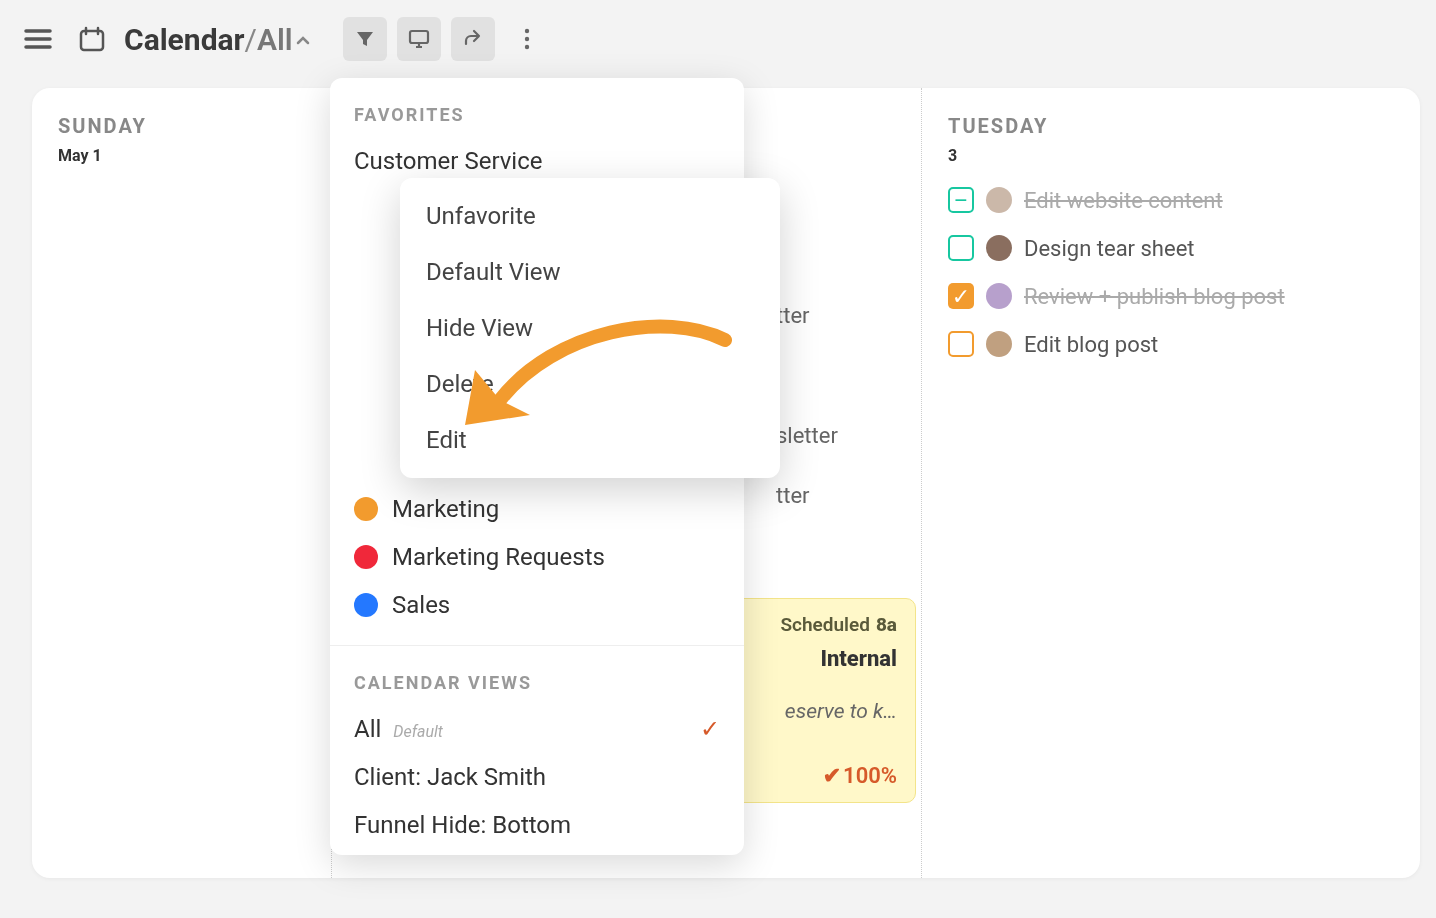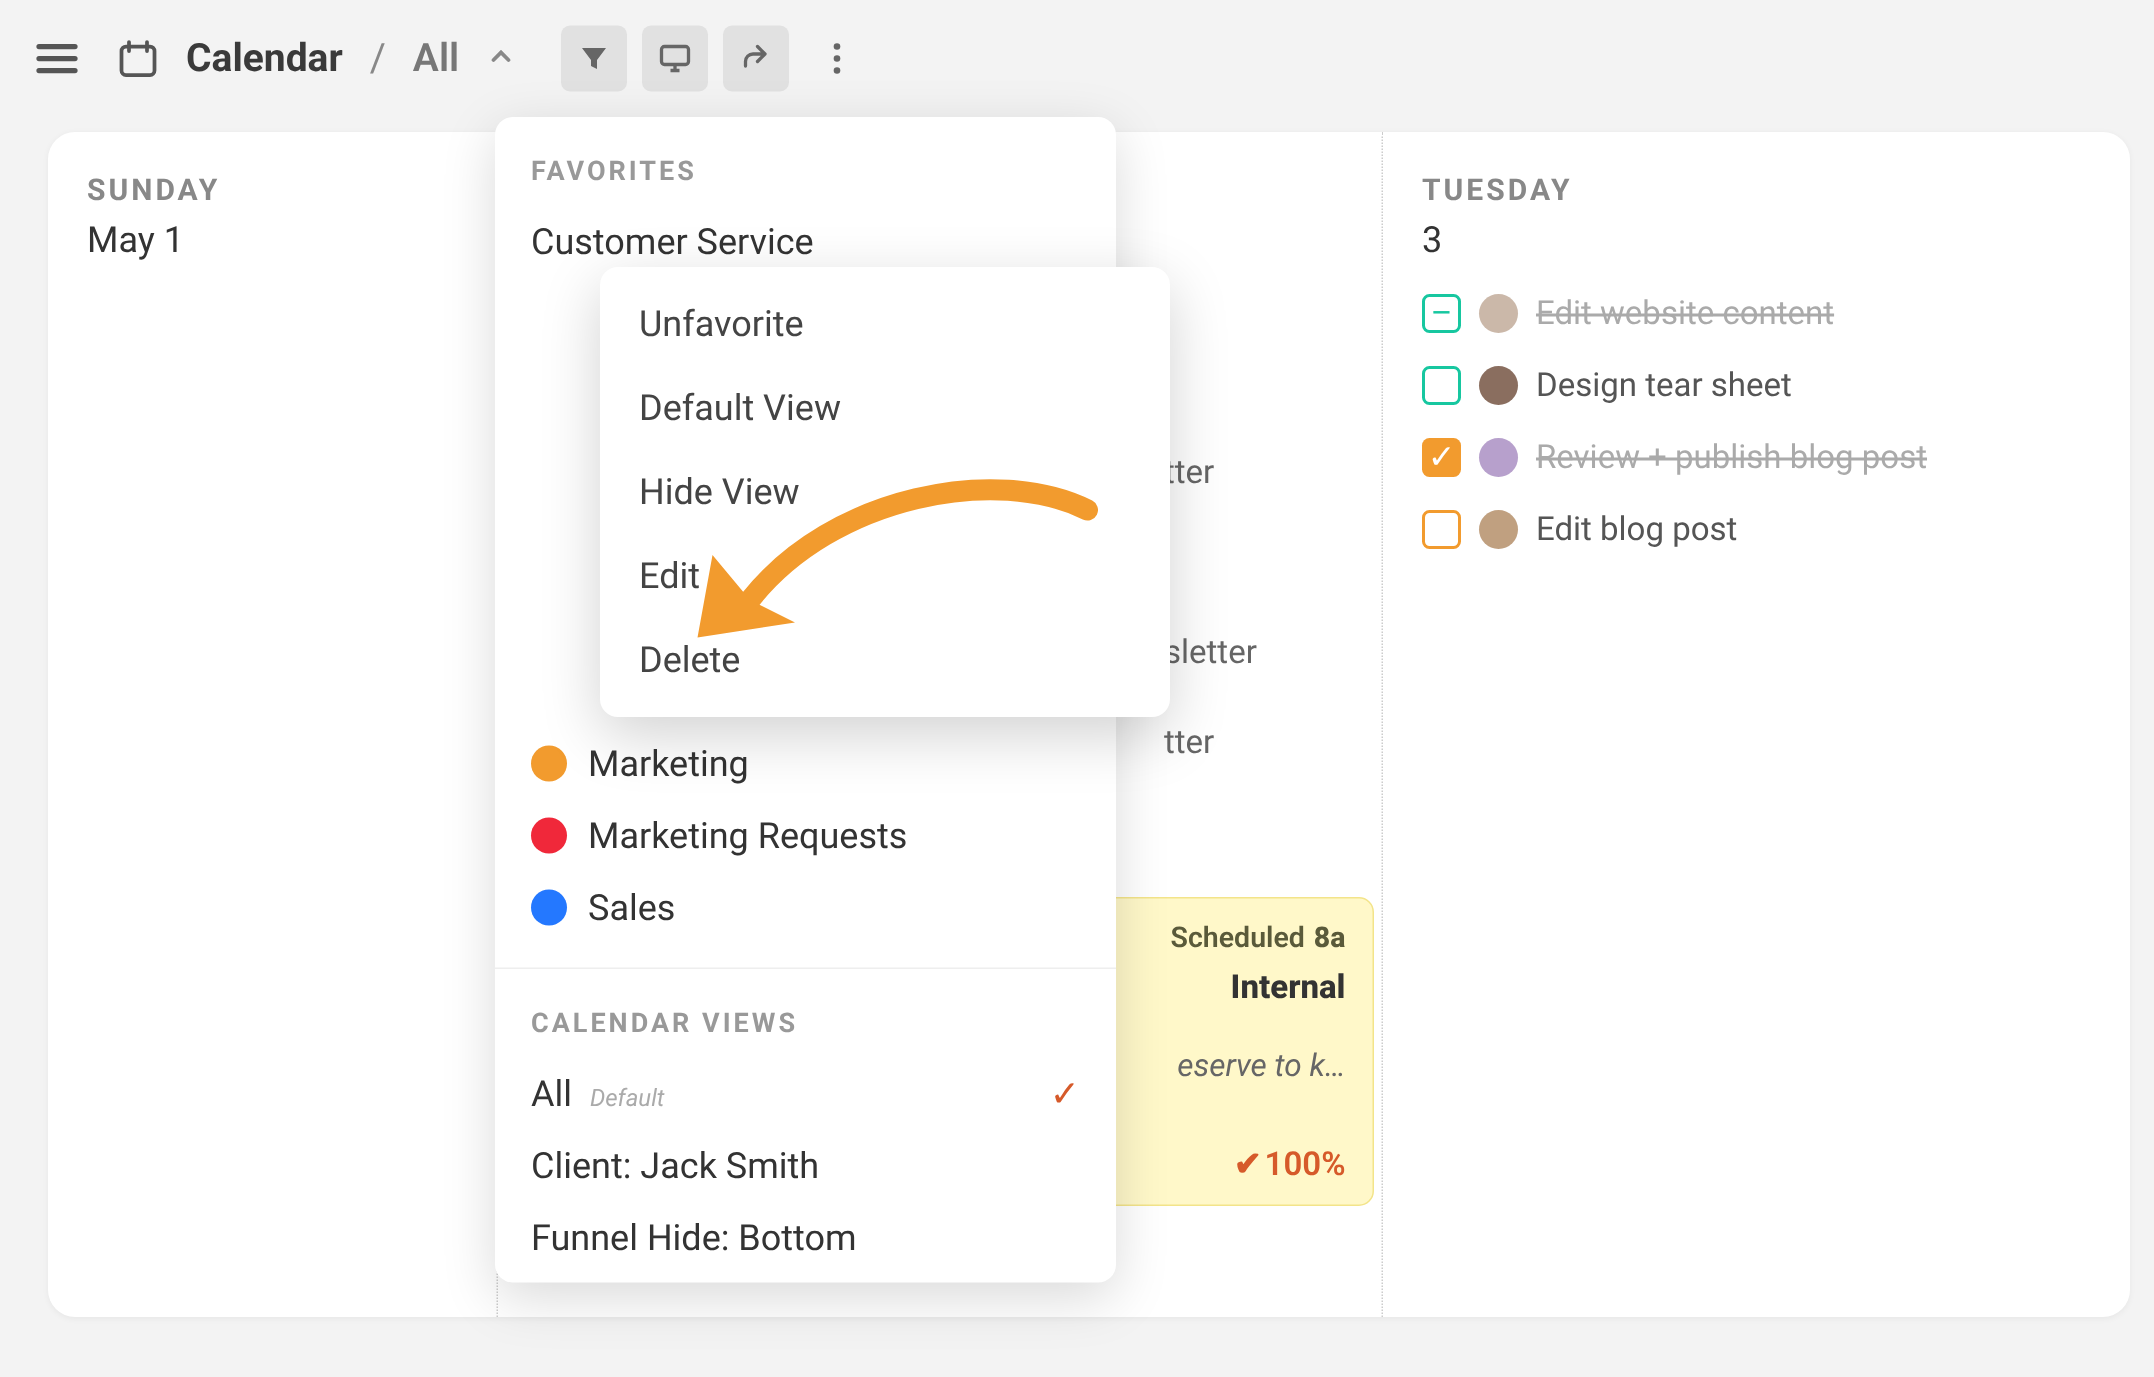--- a/index.html
+++ b/index.html
@@ -27,24 +27,24 @@
   border-radius: 6px;
   color: #555;
   cursor: pointer;
 }
 .icon-btn.boxed {
   background: #e1e1e1;
 }
 .breadcrumb {
   display: flex;
   align-items: flex-end;
-  font-size: 26px;
+  font-size: 30px;
   font-weight: 700;
   color: #3a3a3a;
-  gap: 18px;
+  gap: 0;
 }
 .breadcrumb .sep { color: #888; font-weight: 400; }
 .breadcrumb .second { color: #777; font-weight: 600; }
 .chev-up { color: #888; }
 .calendar-wrap {
   background: #fff;
   border-radius: 18px;
   margin: 10px 16px 0 32px;
   height: 790px;
   position: relative;
@@ -60,22 +60,22 @@
   border-right: 1px dotted #ccc;
 }
 .col:last-child { border-right: none; }
 .dayname {
   font-size: 20px;
   letter-spacing: 2px;
   font-weight: 700;
   color: #888;
 }
 .daynum {
-  font-size: 24px;
-  font-weight: 400;
+  font-size: 16px;
+  font-weight: 700;
   margin-top: 8px;
   color: #333;
 }
 .tasks { margin-top: 22px; display: flex; flex-direction: column; gap: 22px; }
 .task { display: flex; align-items: center; gap: 12px; font-size: 22px; color: #555; }
 .task.done .tlabel { text-decoration: line-through; color: #aaa; }
 .cb {
   width: 26px; height: 26px; border-radius: 5px; flex-shrink: 0;
   display: flex; align-items: center; justify-content: center;
 }
@@ -316,20 +316,20 @@
   </div>
   <div class="dd-item">
     <span>Funnel Hide: Bottom</span>
   </div>
 </div>
 
 <div class="submenu">
   <div class="sub-item">Unfavorite</div>
   <div class="sub-item">Default View</div>
   <div class="sub-item">Hide View</div>
+  <div class="sub-item">Delete</div>
   <div class="sub-item">Edit</div>
-  <div class="sub-item">Delete</div>
 </div>
 
 <svg class="arrow" width="300" height="150" viewBox="0 0 300 150">
   <path d="M280 30 C 220 0, 110 20, 55 90" stroke="#f29b2e" stroke-width="14" fill="none" stroke-linecap="round"></path>
   <path d="M55 90 L30 60 L20 115 L85 105 Z" fill="#f29b2e"></path>
 </svg>
 
 </body></html>

